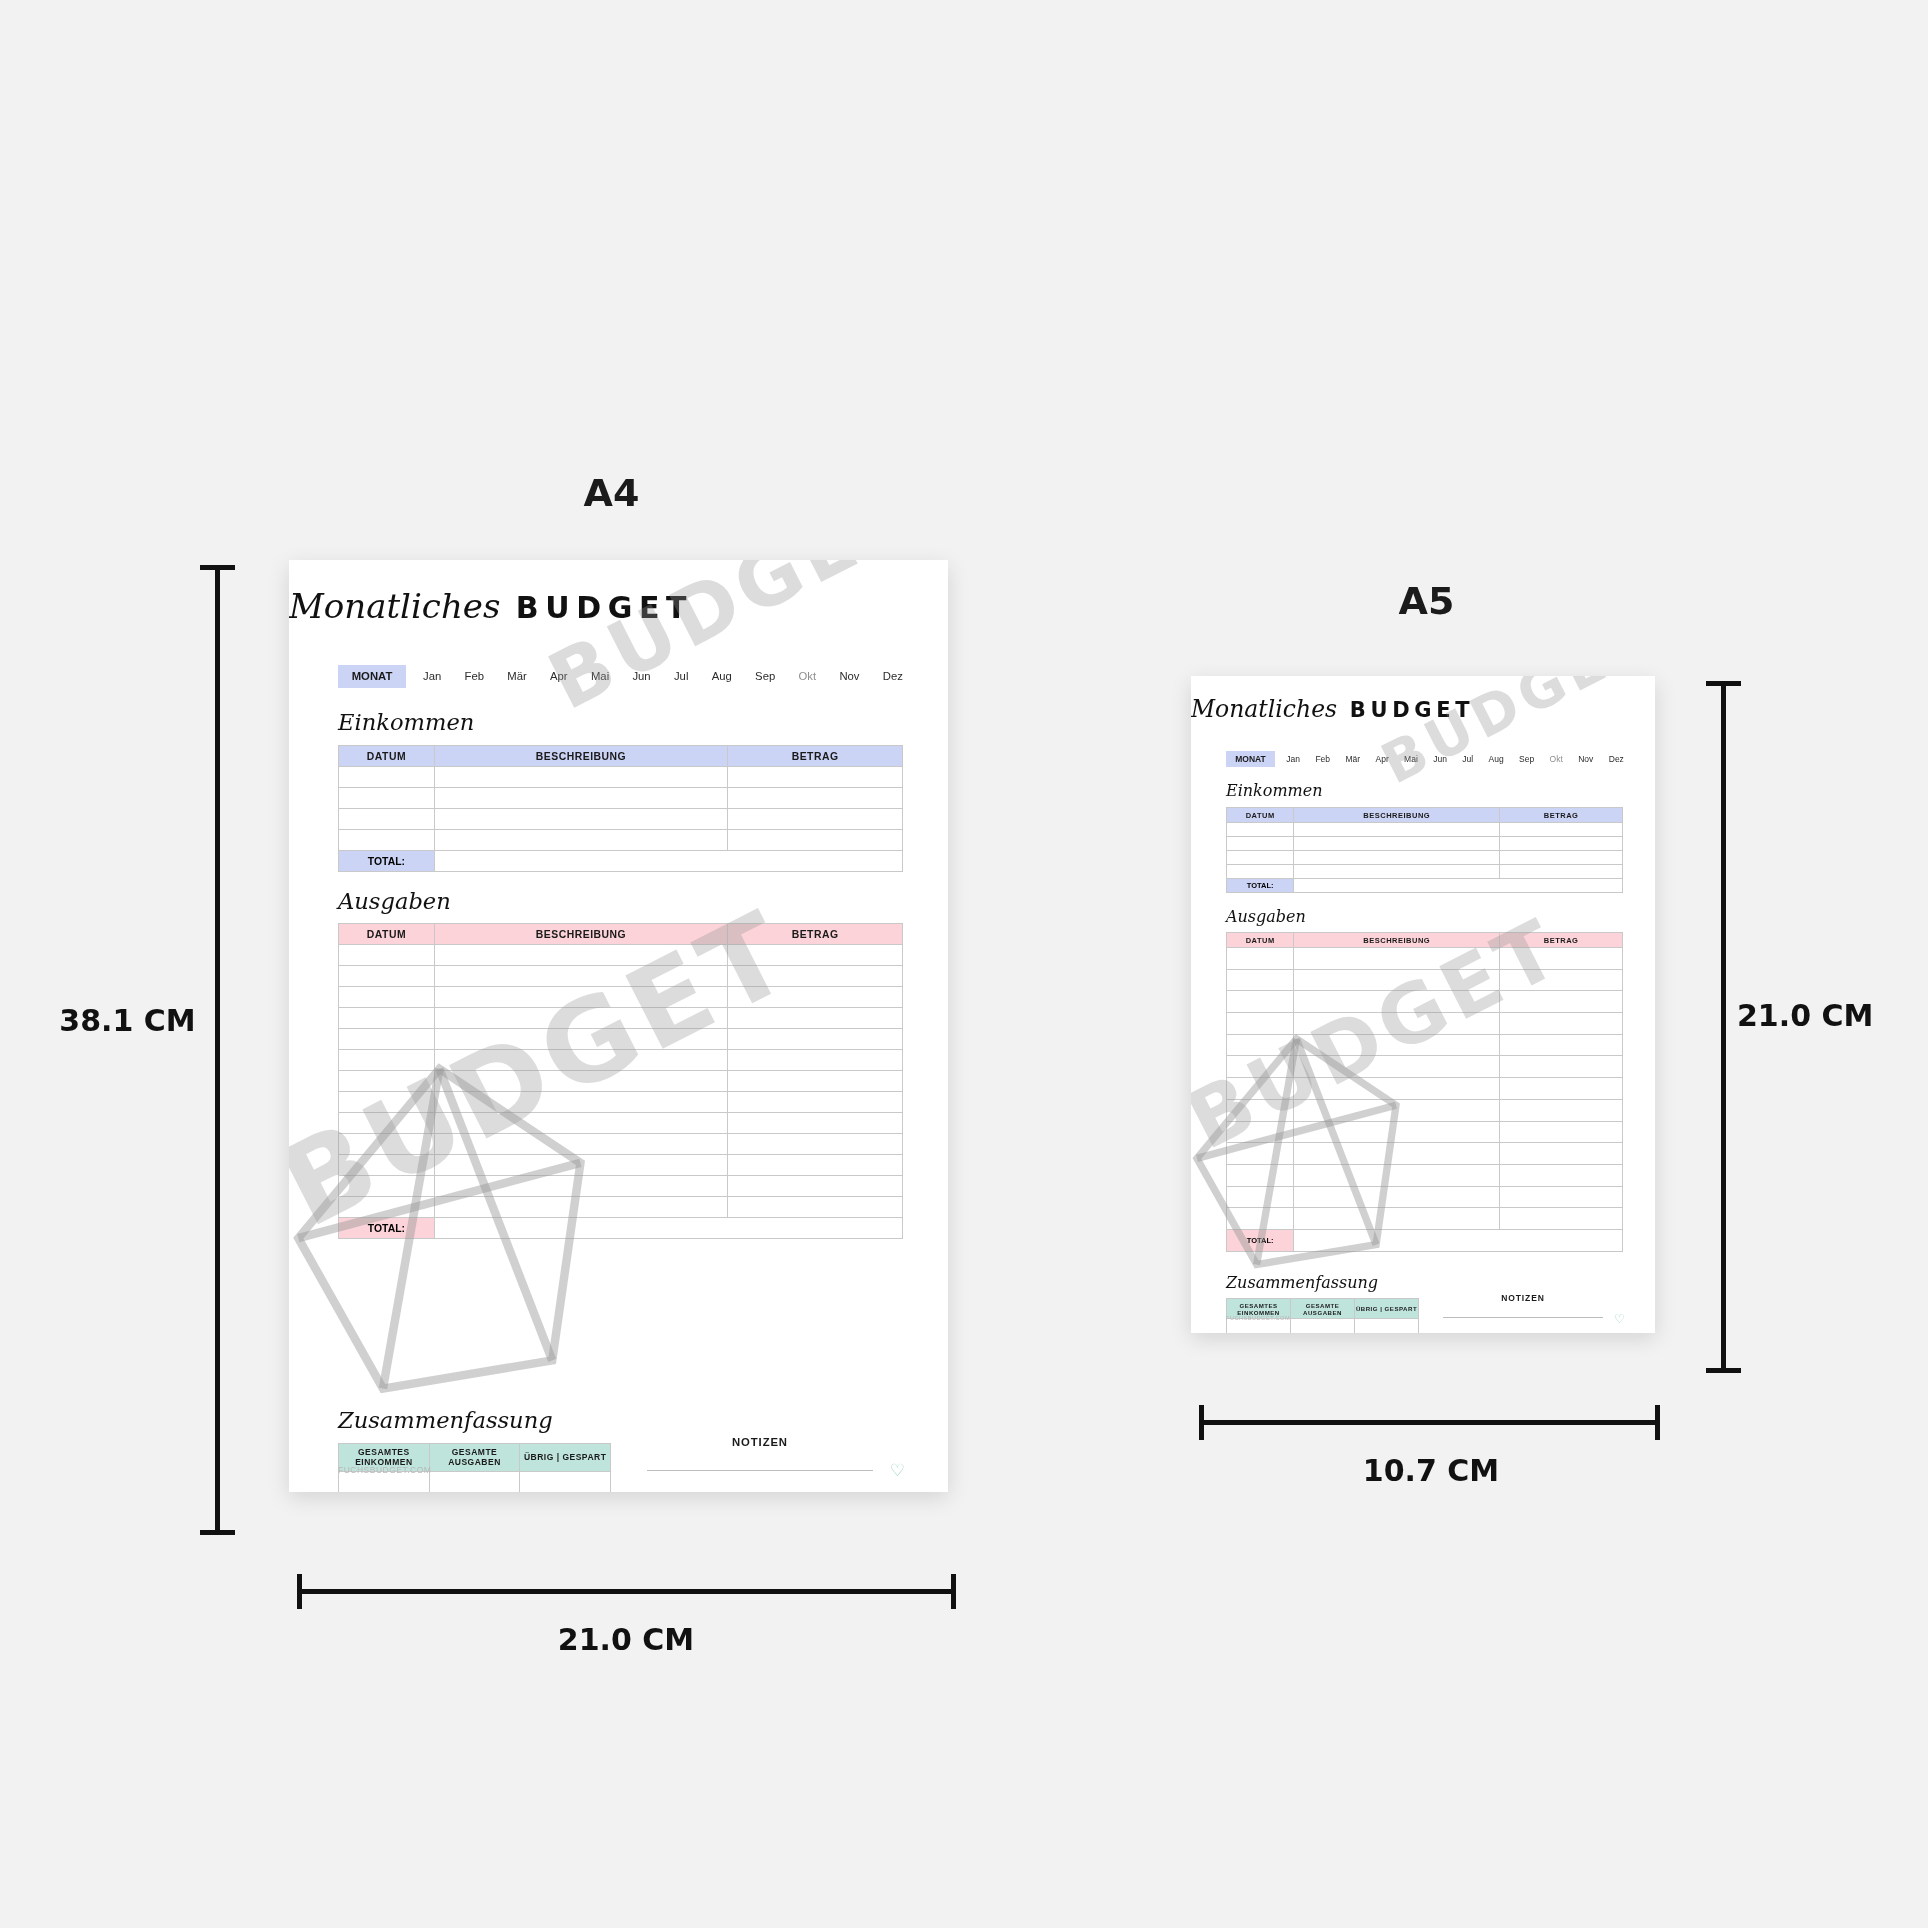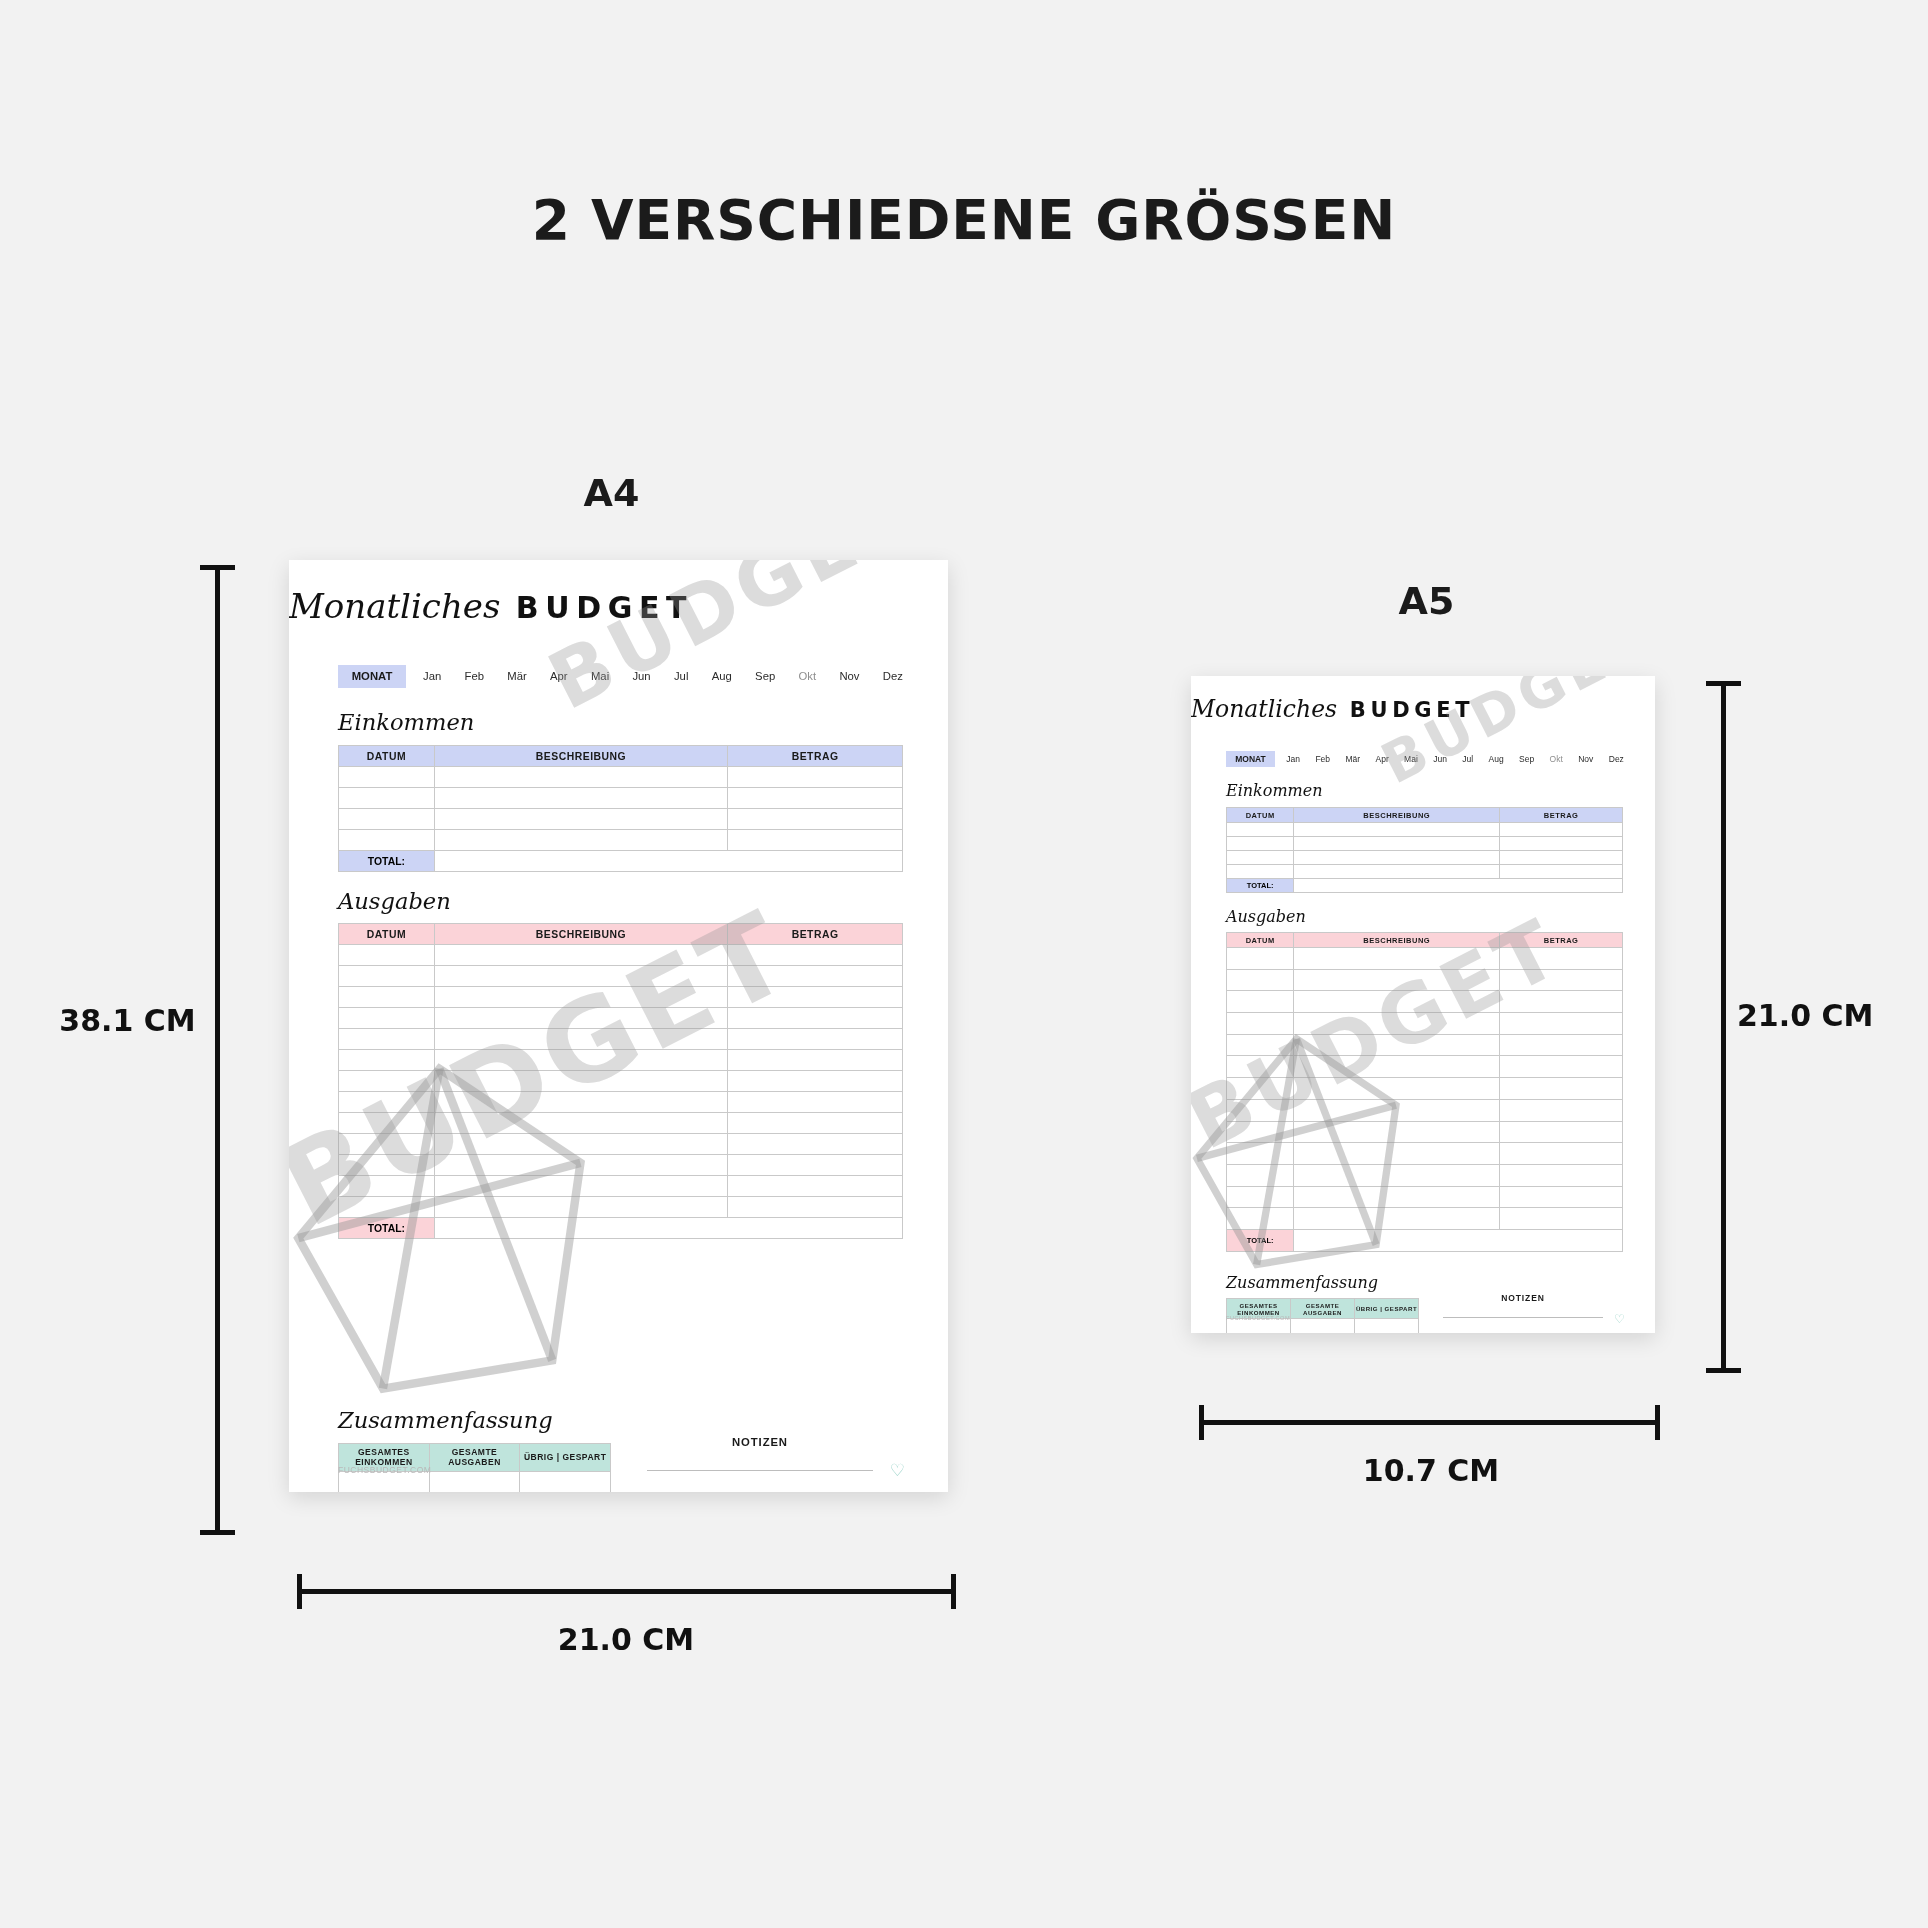--- a/index.html
+++ b/index.html
@@ -131,21 +131,20 @@
     font-family: "DejaVu Sans", sans-serif;
     font-weight: 700; color: #111;
     text-align: center;
   }
 </style>
 </head>
 <body>
 
 <div class="stage">
 
-  <div class="headline">2 VERSCHIEDENE GRÖSSEN</div>
 
   <div class="size-label" style="left:527px; top:471px; width:169px;">A4</div>
 
   <div class="sheet" id="a4" style="left:289px; top:560px; width:659px; height:932px;">
     <div class="sheet-inner">
 
       <div class="title-row" style="top:26px;">
         <span class="title-script" style="font-size:34px;">Monatliches</span>
         <span class="title-block" style="font-size:30px; letter-spacing:6.6px; margin-left:11.3px;">BUDGET</span>
       </div>

